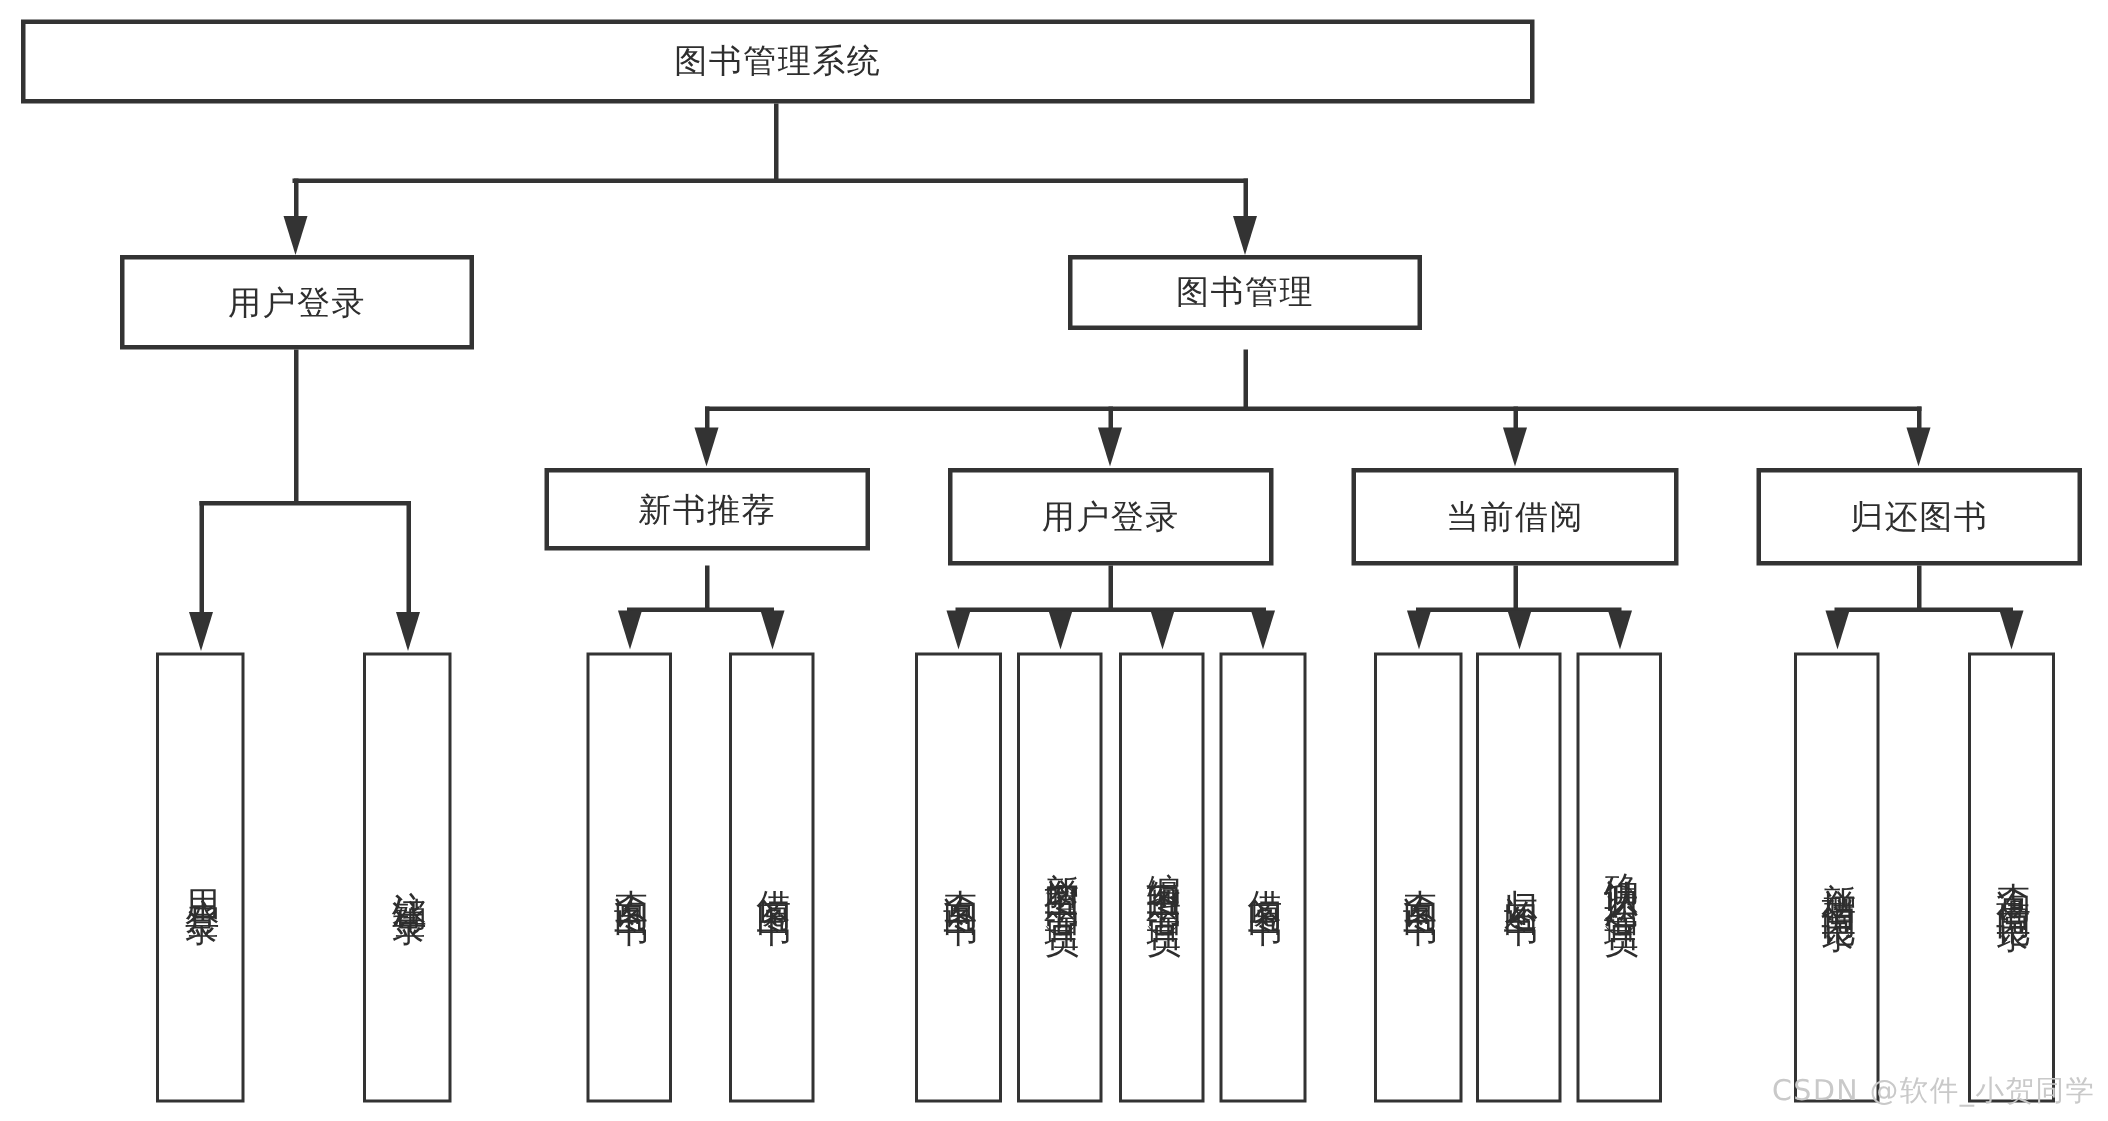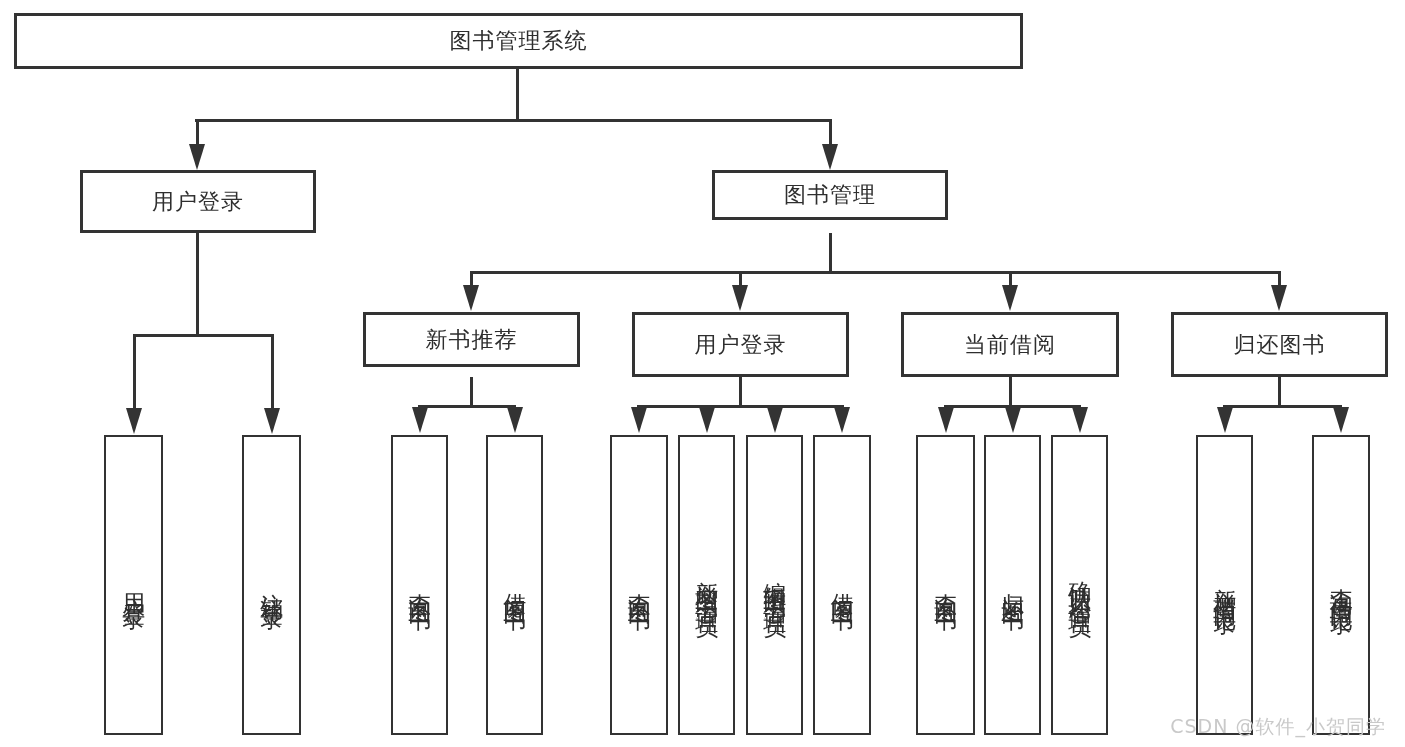--- a/index.html
+++ b/index.html
@@ -19,21 +19,21 @@
     font-size:23px; letter-spacing:5px; line-height:1.2;
   }
   .vl { position:absolute; width:3px; background:#333333; }
   .hl { position:absolute; height:3px; background:#333333; }
   .ar {
     position:absolute; width:0; height:0;
     border-left:8px solid transparent; border-right:8px solid transparent;
     border-top:26px solid #333333;
   }
   .watermark {
-    position:absolute; top:714px; right:19px; font-size:19px; color:#c9c9c9;
+    position:absolute; top:714px; right:8px; font-size:19px; color:#c9c9c9;
     letter-spacing:1px; z-index:5;
   }
 </style>
 </head>
 <body>
 
 <div class="stage">
 
   <div class="box hdr" style="left:14px;top:13px;width:1009px;height:56px">图书管理系统</div>
 

